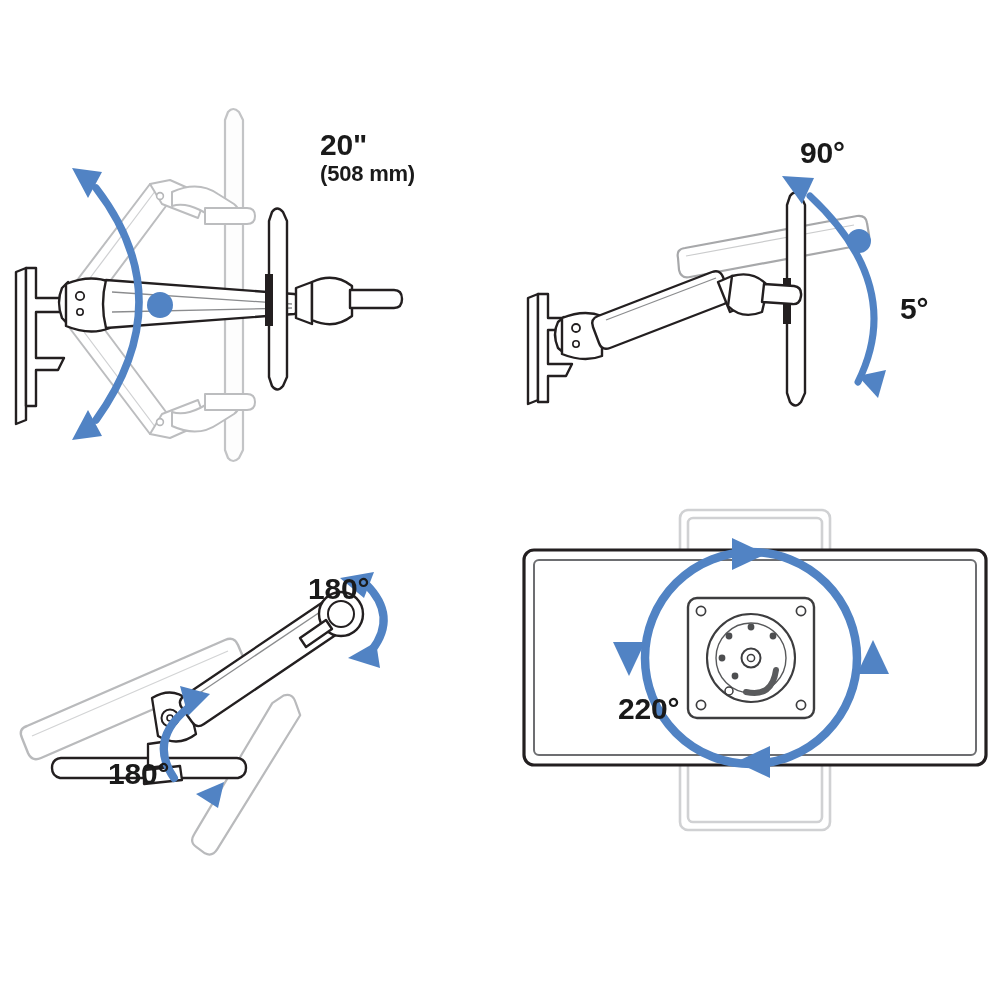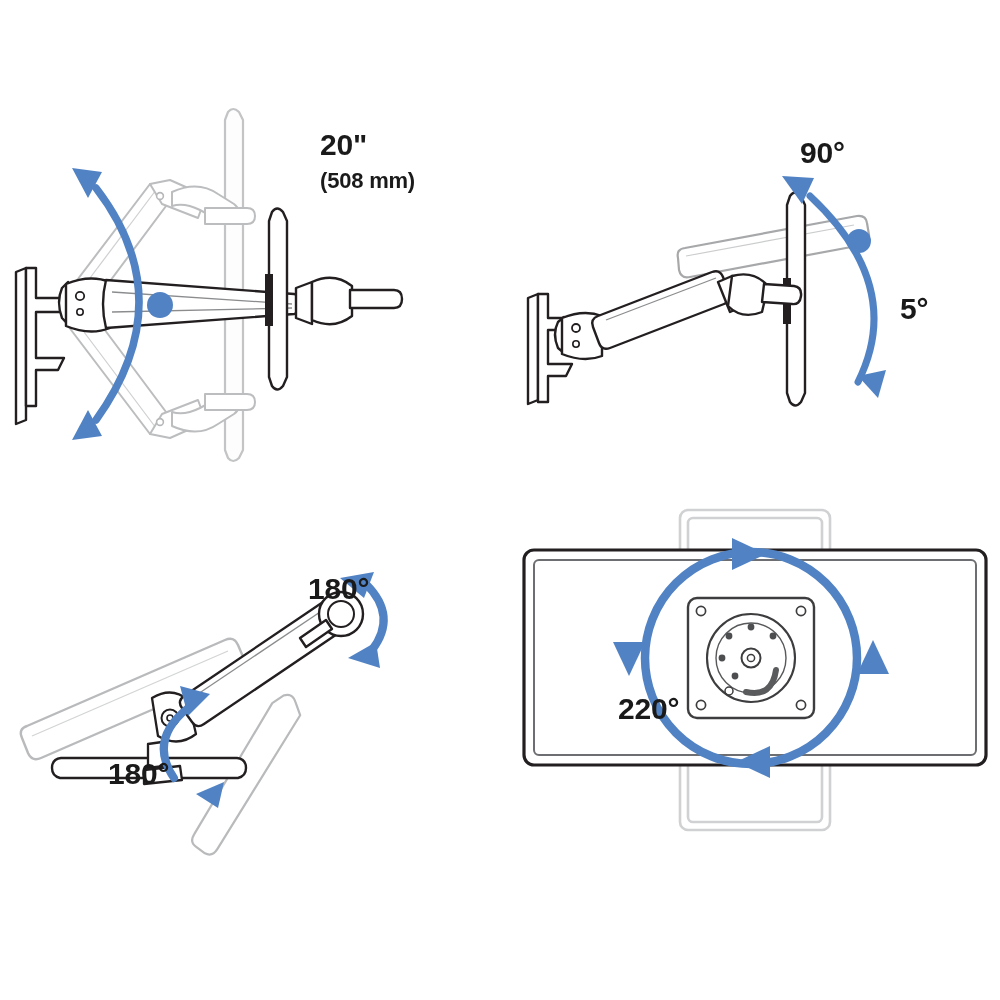--- a/index.html
+++ b/index.html
@@ -37,21 +37,21 @@
     font-weight: bold;
     color: #1a1a1a;
     white-space: nowrap;
     letter-spacing: -0.2px;
   }
   .label.primary { font-size: 30px; }
   .label.sub     { font-size: 22px; }
 
   
   #label-extension-primary { left: 320px; top: 128px; }
-  #label-extension-sub     { left: 320px; top: 168px; }
+  #label-extension-sub     { left: 320px; top: 161px; }
   #label-tilt-max          { left: 800px; top: 136px; }
   #label-tilt-min          { left: 900px; top: 292px; }
   #label-pan-upper         { left: 308px; top: 572px; }
   #label-pan-lower         { left: 108px; top: 757px; }
   #label-rotation          { left: 618px; top: 692px; }
 </style>
 </head>
 <body>
 
 <div id="page">

